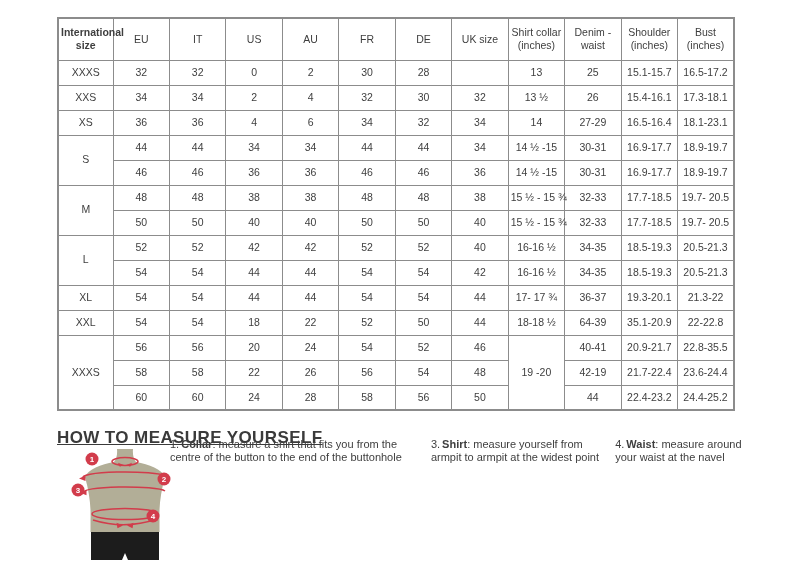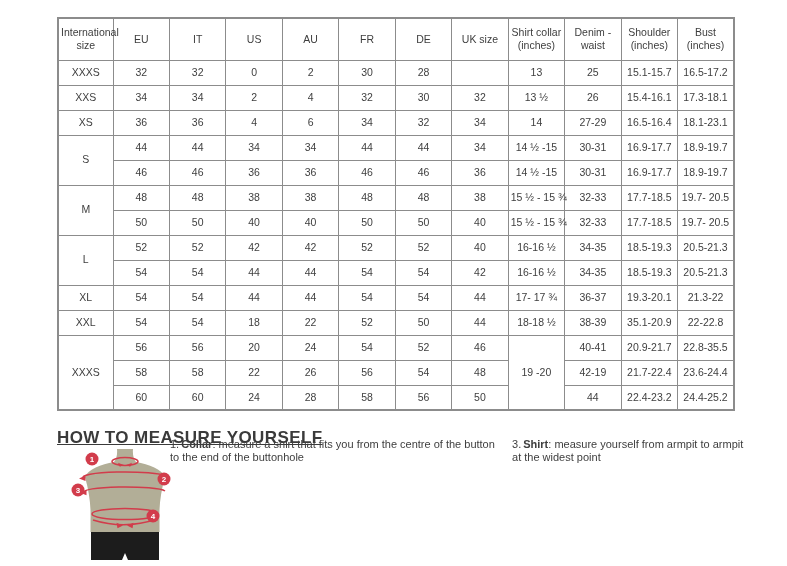--- a/index.html
+++ b/index.html
@@ -19,21 +19,21 @@
     border:1px solid #8c8c8c;
     font-weight:400;
     text-align:center; vertical-align:middle;
     font-size:10.5px; line-height:1.25;
     padding:1px 2px; height:25px;
     white-space:nowrap;
   }
   .size-table thead th {
     height:42px; white-space:normal;
   }
-  .size-table thead th:first-child { width:55px; }
+  .size-table thead th:first-child { width:55px;font-weight:bold; }
 
   
   .measure { position:absolute; left:57px; top:428px; width:690px; height:138px; }
   .measure-heading {
     font-size:17px; font-weight:700; letter-spacing:0.4px; color:#3a3a3a;text-decoration:underline;
   }
   .mannequin { position:absolute; left:18px; top:20px; overflow:visible; }
   .measure-list {
     position:absolute; left:113px; top:10px;
     display:flex; gap:6px;
@@ -204,21 +204,21 @@
       <tr>
         <td rowspan="1">XXL</td>
         <td>54</td>
         <td>54</td>
         <td>18</td>
         <td>22</td>
         <td>52</td>
         <td>50</td>
         <td>44</td>
         <td>18-18 ½</td>
-        <td>38-39</td>
+        <td>64-39</td>
         <td>35.1-20.9</td>
         <td>22-22.8</td>
       </tr>
       <tr>
         <td rowspan="3">XXXS</td>
         <td>56</td>
         <td>56</td>
         <td>20</td>
         <td>24</td>
         <td>54</td>
@@ -300,14 +300,17 @@
     </g>
   </svg>
 
   <div class="measure-list">
     <div class="m-item">
       <span class="m-num">1.</span><span class="m-term">Collar</span><span>: measure a shirt that fits you from the centre of the button to the end of the buttonhole</span>
     </div>
     <div class="m-item">
       <span class="m-num">3.</span><span class="m-term">Shirt</span><span>: measure yourself from armpit to armpit at the widest point</span>
     </div>
+    <div class="m-item">
+      <span class="m-num">4.</span><span class="m-term">Waist</span><span>: measure around your waist at the navel</span>
+    </div>
   </div>
 </div>
 
 </body></html>

